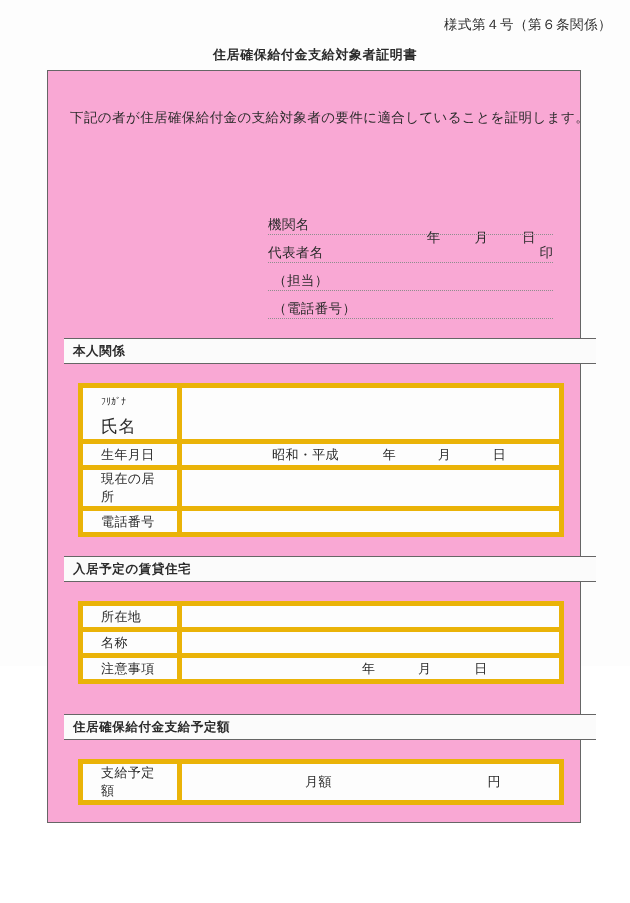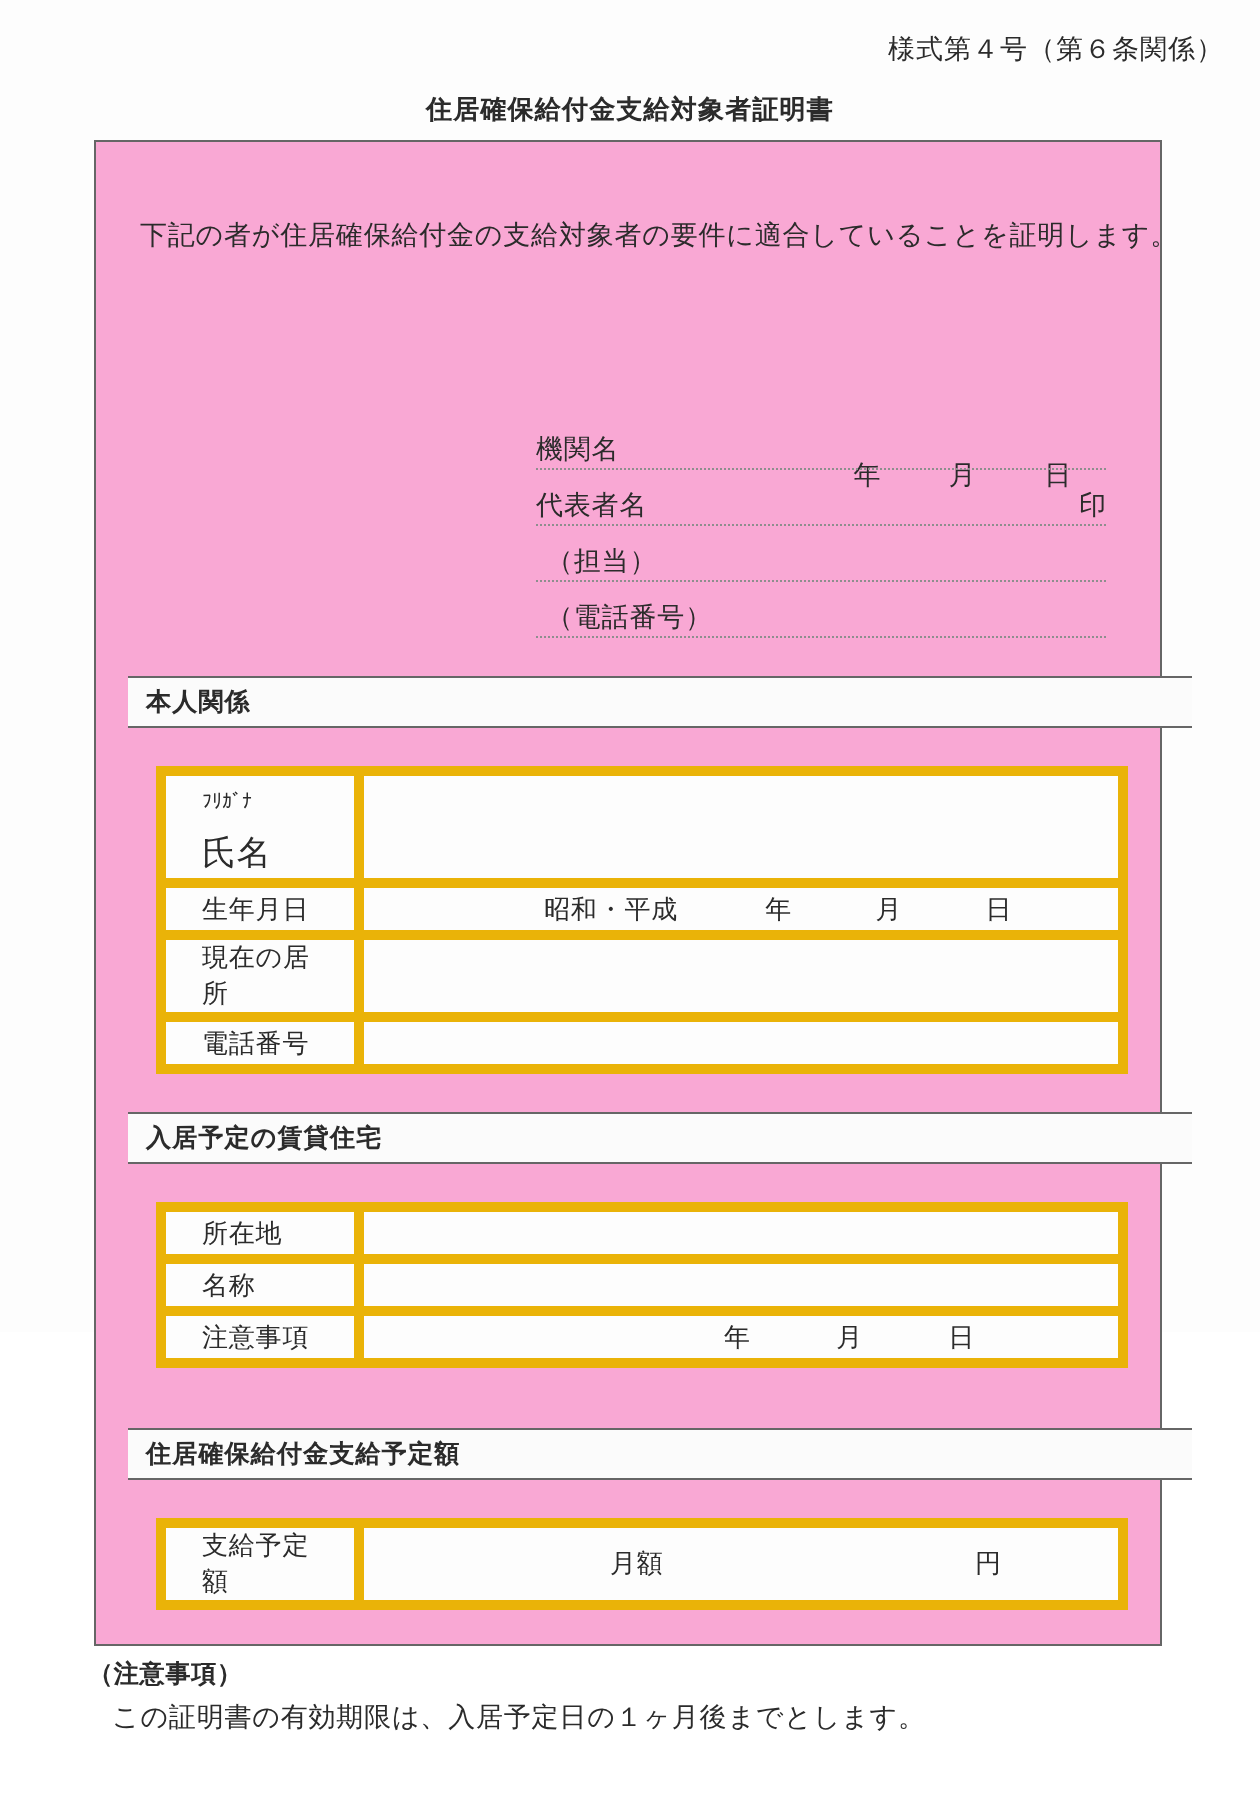--- a/index.html
+++ b/index.html
@@ -324,18 +324,14 @@
         <td class="val amtval">
           <span class="mo">月額</span>
           <span class="yen">円</span>
         </td>
       </tr>
     </tbody>
       </table>
 
   </div>
 
-  <div class="notes">
-    <div class="notes-title">（注意事項）</div>
-    <div class="notes-body">この証明書の有効期限は、入居予定日の１ヶ月後までとします。</div>
-  </div>
 
 </div>
 
 </body></html>

